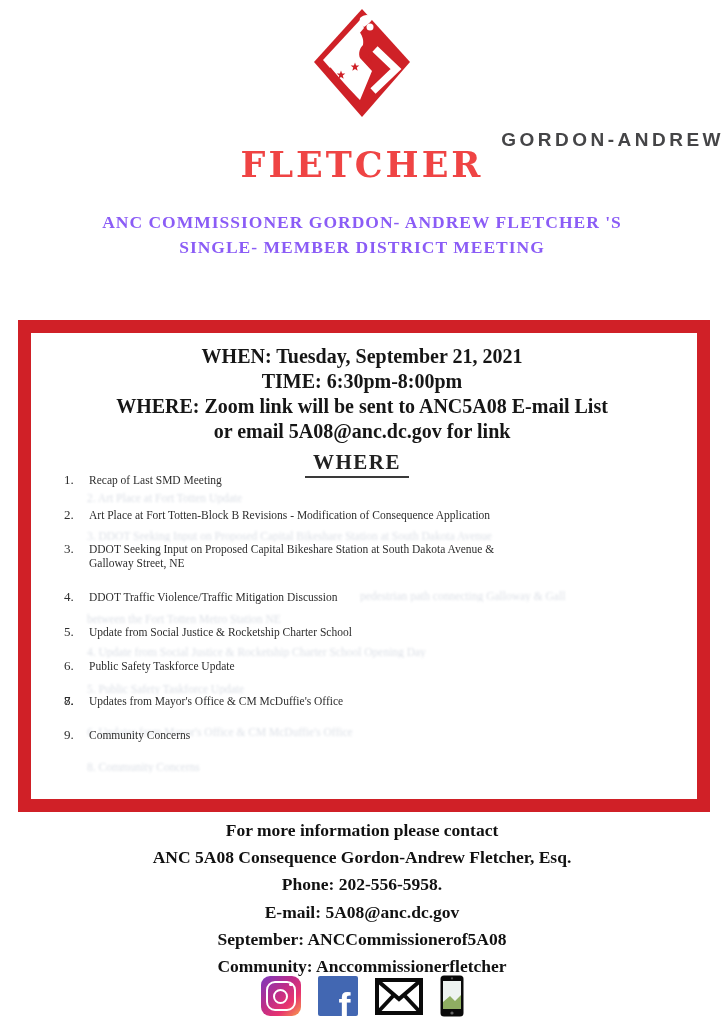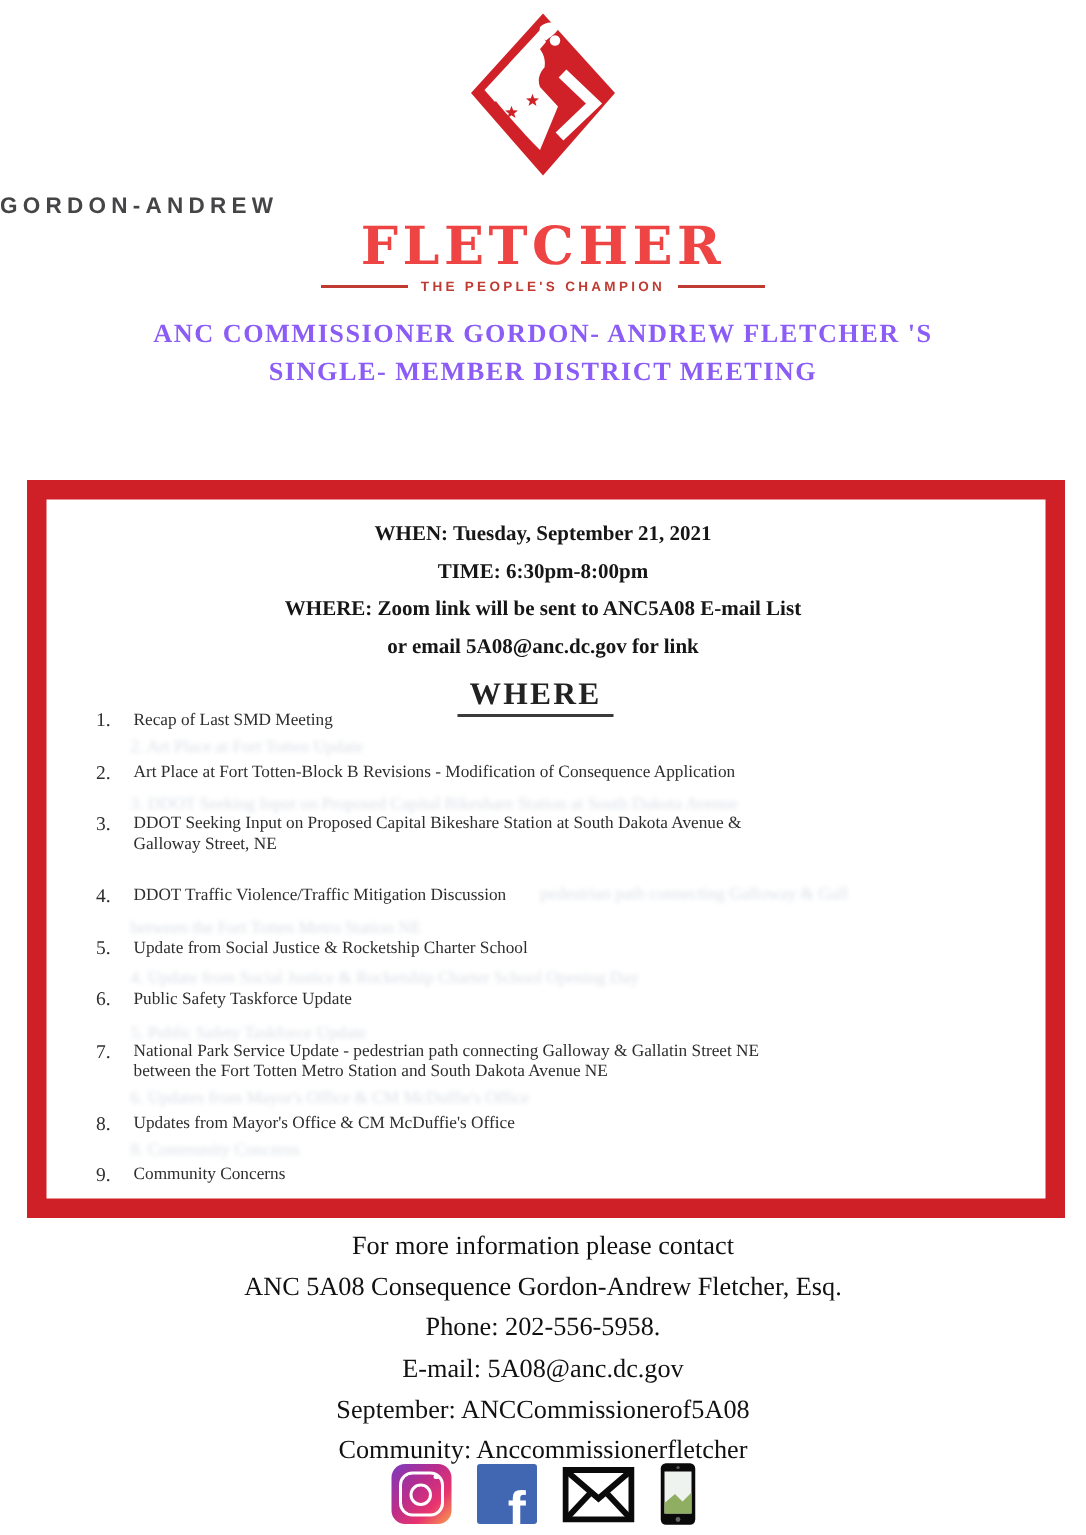--- a/index.html
+++ b/index.html
@@ -5,23 +5,23 @@
   html,body{margin:0;padding:0;background:#ffffff;}
   .page{
     position:relative;width:724px;height:1023px;margin:0 auto;
     background:#ffffff;overflow:hidden;
     font-family:"Liberation Serif","DejaVu Serif",serif;
     color:#1a1a1a;
   }
   
   .emblem{position:absolute;top:6px;left:50%;transform:translateX(-50%);}
   .logo-name1{
-    position:absolute;top:129px;left:0;right:0;text-align:left;
+    position:absolute;top:129px;left:0;right:0;text-align:right;
     font-family:"Liberation Sans","DejaVu Sans",sans-serif;
-    font-size:15px;font-weight:bold;letter-spacing:3.5px;color:#454547;
+    font-size:19px;font-weight:bold;letter-spacing:3.5px;color:#454547;
   }
   .logo-name2{
     position:absolute;top:144px;left:0;right:0;text-align:center;
     font-family:"DejaVu Serif","Liberation Serif",serif;
     font-size:35px;font-weight:bold;letter-spacing:3px;color:#ef4444;
   }
   .logo-tagline{
     position:absolute;top:186px;left:0;right:0;
     display:flex;align-items:center;justify-content:center;gap:9px;
   }
@@ -33,21 +33,21 @@
   
   .main-title{position:absolute;top:210px;left:0;right:0;text-align:center;
     font-weight:bold;font-size:17.5px;letter-spacing:1px;line-height:25px;color:#8b5cf6;}
   
   .red-box{
     position:absolute;left:18px;top:320px;width:692px;height:492px;
     border:13px solid #d02027;background:#ffffff;box-sizing:border-box;
   }
   .meeting-info{
     position:absolute;left:40px;right:40px;top:344px;text-align:center;
-    font-weight:bold;font-size:14px;line-height:25px;color:#161616;
+    font-weight:bold;font-size:20px;line-height:25px;color:#161616;
   }
   .agenda-heading{
     position:absolute;left:0;right:10px;top:450px;text-align:center;
   }
   .agenda-heading span{
     display:inline-block;font-weight:bold;font-size:21px;letter-spacing:1.5px;
     border-bottom:2px solid #3a3a3a;padding:0 8px 1px 8px;color:#222;
   }
   .agenda-list{
     position:absolute;left:64px;top:474px;width:585px;margin:0;padding:0;list-style:none;
@@ -60,21 +60,21 @@
     position:absolute;left:0;top:-1px;font-size:13px;color:#2e2e2e;white-space:normal;
   }
   
   .ghost{
     position:absolute;font-size:11.5px;color:#94a0b4;opacity:.32;
     filter:blur(1.3px);white-space:nowrap;overflow:hidden;pointer-events:none;
   }
   
   .footer{
     position:absolute;top:817px;left:0;right:0;text-align:center;
-    font-weight:normal;font-size:17.5px;line-height:27.2px;color:#111;
+    font-weight:bold;font-size:17.5px;line-height:27.2px;color:#111;
   }
   
   .social-row{
     position:absolute;top:975px;left:0;right:0;
     display:flex;justify-content:center;align-items:center;gap:17px;height:42px;
   }
   .ig-icon{
     width:40px;height:40px;border-radius:9px;position:relative;
     background:linear-gradient(135deg,#7b3bbf 0%,#b92d8c 40%,#e8336f 70%,#f7a04b 100%);
   }
@@ -122,25 +122,20 @@
       <polyline points="126,84 168,124 122,168" stroke="#ffffff" stroke-width="15" fill="none"></polyline>
 
       <use href="#star" transform="translate(58,136)"></use>
       <use href="#star" transform="translate(86,120)"></use>
       <use href="#star" transform="translate(114,104)"></use>
     </svg>
   </div>
 
   <div class="logo-name1">GORDON-ANDREW</div>
   <div class="logo-name2">FLETCHER</div>
-  <div class="logo-tagline">
-    <div class="rule"></div>
-    <div class="tg">THE PEOPLE'S CHAMPION</div>
-    <div class="rule"></div>
-  </div>
 
   <div class="main-title">
     <div>ANC COMMISSIONER GORDON- ANDREW FLETCHER 'S</div>
     <div>SINGLE- MEMBER DISTRICT MEETING</div>
   </div>
 
   <div class="red-box"></div>
 
   <div class="meeting-info">
     <div>WHEN: Tuesday, September 21, 2021</div>
@@ -163,22 +158,21 @@
   <div class="ghost" style="top:761px;left:87px;width:165px;">8.  Community Concerns</div>
 
   <ol class="agenda-list">
     <li><span class="num">1.</span><span>Recap of Last SMD Meeting</span></li>
     <li><span class="num">2.</span><span>Art Place at Fort Totten-Block B Revisions - Modification of Consequence Application</span></li>
     <li><span class="num">3.</span><span>DDOT Seeking Input on Proposed Capital Bikeshare Station at South Dakota Avenue &amp;
 Galloway Street, NE</span></li>
     <li><span class="num">4.</span><span>DDOT Traffic Violence/Traffic Mitigation Discussion</span></li>
     <li><span class="num">5.</span><span>Update from Social Justice &amp; Rocketship Charter School</span></li>
     <li><span class="num">6.</span><span>Public Safety Taskforce Update</span></li>
-    <li><span class="num">7.</span><span>National Park Service Update - pedestrian path connecting Galloway &amp; Gallatin Street NE
-between the Fort Totten Metro Station and South Dakota Avenue NE</span></li>
+    <li><span class="num">7.</span></li>
     <li><span class="num">8.</span><span>Updates from Mayor's Office &amp; CM McDuffie's Office</span></li>
     <li><span class="num">9.</span><span>Community Concerns</span></li>
   </ol>
 
   <div class="footer">
     <div>For more information please contact</div>
     <div>ANC 5A08 Consequence Gordon-Andrew Fletcher, Esq.</div>
     <div>Phone: 202-556-5958.</div>
     <div>E-mail: 5A08@anc.dc.gov</div>
     <div>September: ANCCommissionerof5A08</div>

